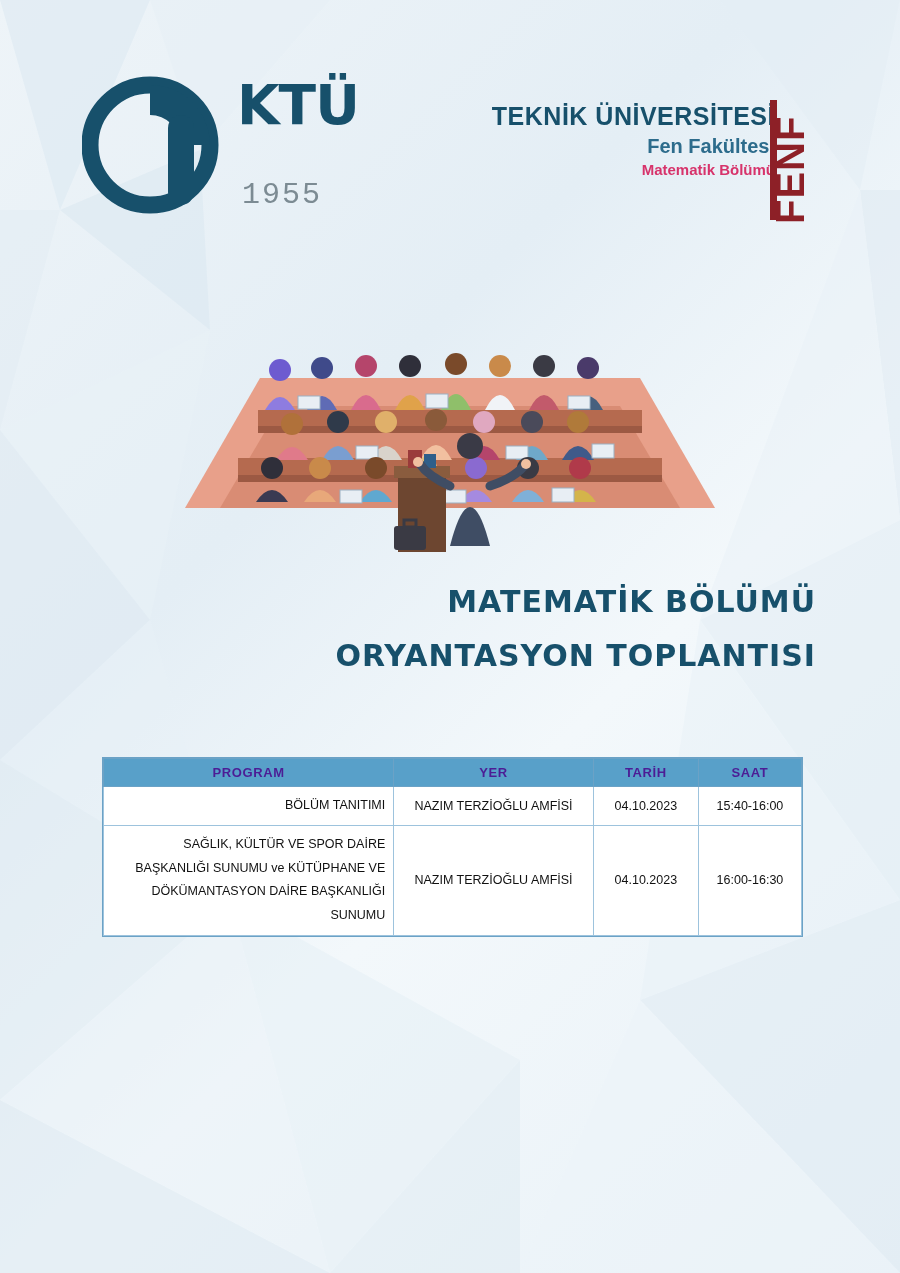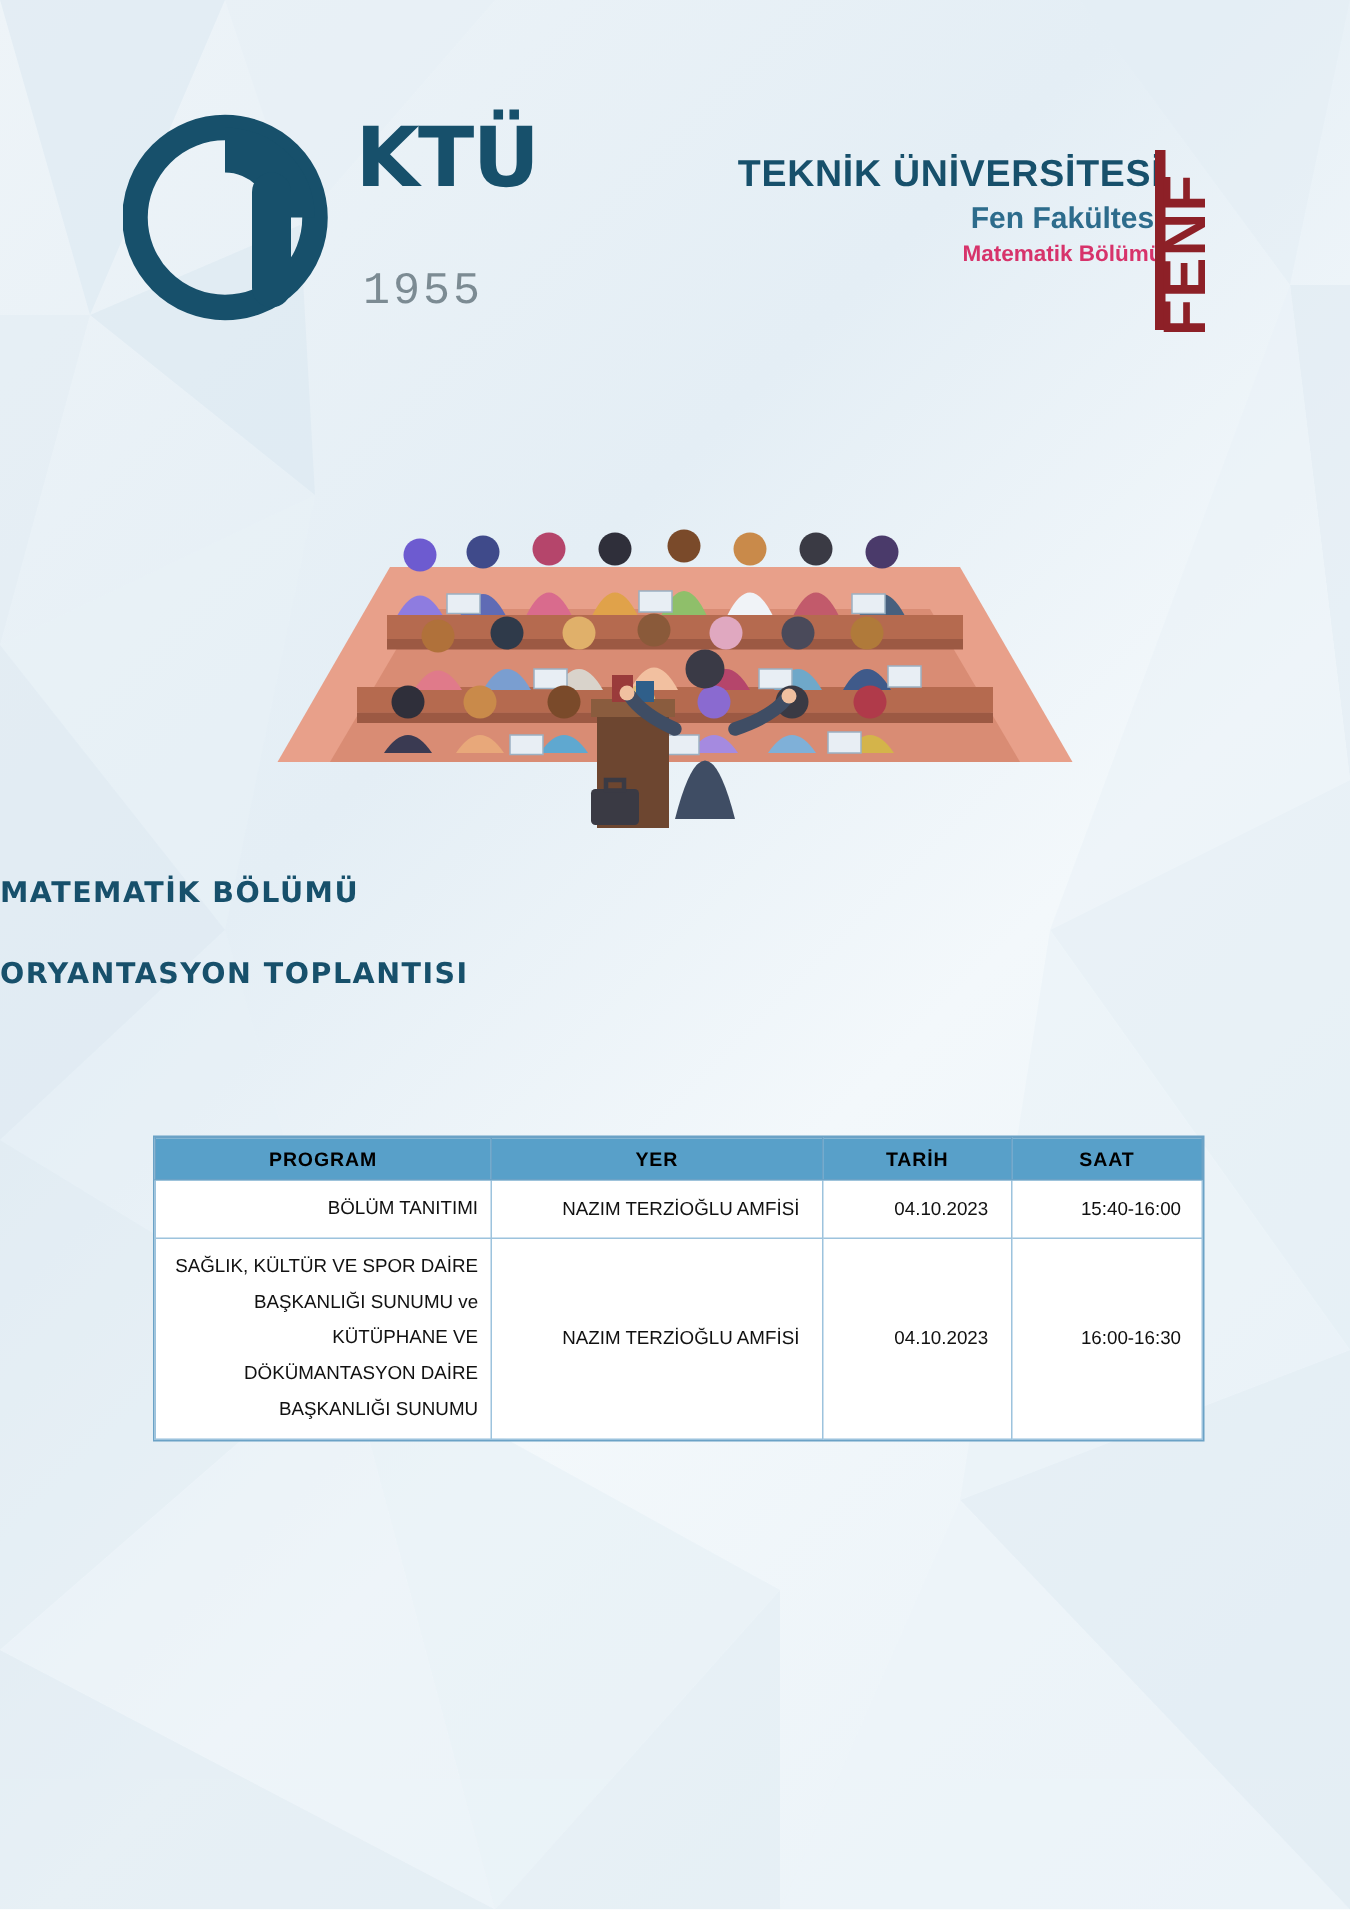--- a/index.html
+++ b/index.html
@@ -128,24 +128,24 @@
     left: 180px;
     top: 318px;
     width: 540px;
     height: 250px;
   }
 
   
   .title-1, .title-2 {
     position: absolute;
     width: 816px;
-    text-align: left;
+    text-align: right;
     color: #17506b;
     font-weight: bold;
-    font-size: 19px;
+    font-size: 30px;
     letter-spacing: 1px;
     font-family: "DejaVu Sans", sans-serif;
   }
   .title-1 { top: 584px; }
   .title-2 { top: 638px; }
 
   
   .table-wrap {
     position: absolute;
     left: 102px;
@@ -154,21 +154,21 @@
     border: 1px solid #6ba2c6;
   }
   table {
     width: 100%;
     border-collapse: collapse;
     font-size: 12.5px;
     color: #111;
   }
   thead th {
     background: #58a0c9;
-    color: #000000;
+    color: #4c1d95;
     font-weight: bold;
     font-size: 13px;
     letter-spacing: 0.6px;
     padding: 6px 20px;
     border: 1px solid #6ba2c6;
     text-align: center;
   }
   tbody td {
     border: 1px solid #9dc3dd;
     padding: 7px 8px;
@@ -176,21 +176,20 @@
     background: #ffffff;
   }
   td.prog {
     text-align: right;
     width: 322px;
     line-height: 1.9;
   }
   td.center {
     text-align: center;
     white-space: nowrap;
-    padding-left: 40px;
   }
   td.yer   { width: 190px; }
   td.tarih { width: 95px; }
   td.saat  { width: 92px; }
 </style>
 </head>
 <body>
 
 <div class="page">
 

